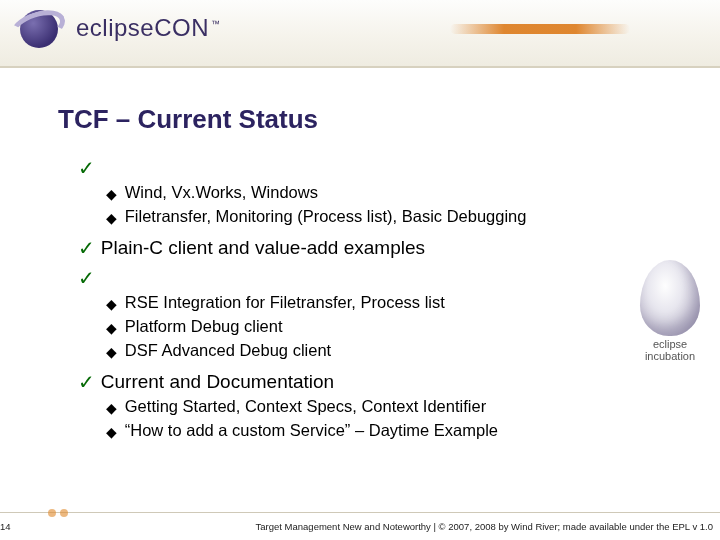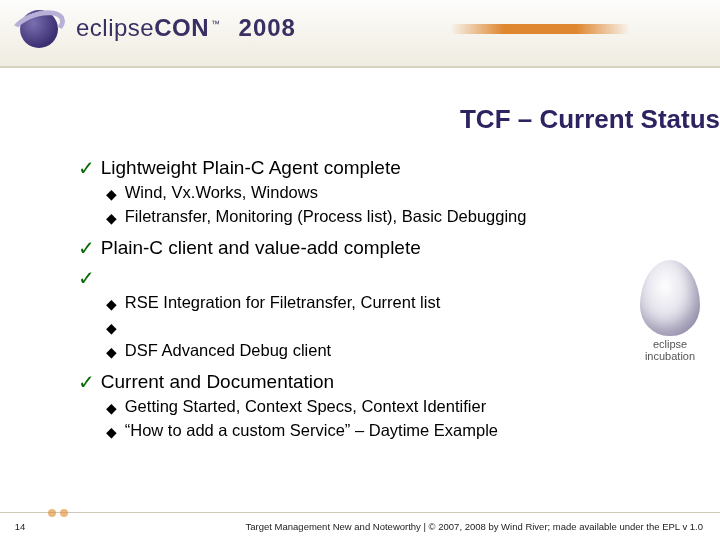--- a/index.html
+++ b/index.html
@@ -29,41 +29,40 @@
   .swirl .disc1 { position:absolute; left:6px; top:6px; width:38px; height:38px; border-radius:50%;
     background: radial-gradient(circle at 35% 35%, #7a6fb0, #3b2f72 70%); }
   .swirl .ring { position:absolute; left:-4px; top:8px; width:56px; height:30px; border:5px solid #b8b0d6;
     border-radius:50%; border-left-color:transparent; border-bottom-color:transparent; transform:rotate(-18deg);}
   .logo-text {
     margin-left: 4px;
     font-family: "Trebuchet MS", sans-serif;
     font-size: 24px; letter-spacing: 0.5px;
     color: #3a2f63;
   }
-  .logo-text .bold { font-weight: 700; }
+  .logo-text .bold { font-weight: 400; }
   .tm { font-size: 9px; vertical-align: super; margin-left:2px; color:#3a2f63;}
   .year {
     font-size: 24px; font-weight:700;
     color: #3a2f63; margin-left: 18px;
     letter-spacing:1px;
   }
   .orange-dash {
     position:absolute; right: 90px; top: 24px;
     width: 180px; height: 10px;
     background: linear-gradient(90deg, transparent, #dc7a1a 30%, #dc7a1a 70%, transparent);
     border-radius: 5px;
     opacity:.9;
   }
   
   .title {
     margin: 36px 0 0 58px;
     font-size: 26px;
     color: #2c2360;
     font-family: Arial, sans-serif;
-    text-align: right;
   }
   
   .content {
     margin: 22px 0 0 78px;
     width: 560px;
     font-size: 14px;
     color: #000;
   }
   .l1 {
     font-size: 19px;
@@ -98,73 +97,72 @@
     position:absolute; left:0; bottom:0;
     width:100%;
     border-top: 1.5px solid #cfc9b8;
     height: 28px;
     display:flex; align-items:center;
     font-size: 9.5px;
     background:#fff;
   }
   .footer .line-dot { position:absolute; left:48px; top:-4px; width:8px; height:8px; border-radius:50%;
      background:#e08a2d; box-shadow: 12px 0 #e08a2d; opacity:.6;}
-  .footer .pn { width: 40px; text-align:center; color:#222;}
-  .footer .ft { flex:1; text-align:right; padding-right:17px; color:#222;}
+  .footer .pn { width: 40px; text-align:left; color:#222;}
+  .footer .ft { flex:1; text-align:right; padding-right:7px; color:#222;}
 </style>
 </head>
 <body>
 
 <div class="header">
   <div class="logo-wrap">
     <div class="swirl">
       <div class="disc1"></div>
         <div class="ring"></div>
     </div>
     <span class="logo-text">
       <span>eclipse</span><span class="bold">CON</span><span class="tm">™</span>
     </span>
-    <span class="year">2008</span>
   </div>
   <div class="orange-dash"></div>
 </div>
 
 <h1 class="title">TCF – Current Status</h1>
 
 <div class="content">
 
   <div class="l1">
     <span class="mk">✓</span>
-    <span>Lightweight Plain-C Agent complete</span>
   </div>
   <div class="l2-group">
     <div class="l2">
       <span class="mk">◆</span>
       <span>Wind, Vx.Works, Windows</span>
     </div>
     <div class="l2">
       <span class="mk">◆</span>
       <span>Filetransfer, Monitoring (Process list), Basic Debugging</span>
     </div>
   </div>
 
   <div class="l1">
     <span class="mk">✓</span>
-    <span>Plain-C client and value-add complete</span>
+    <span>Plain-C client and value-add examples</span>
   </div>
   <div class="l1">
     <span class="mk">✓</span>
   </div>
   <div class="l2-group">
     <div class="l2">
       <span class="mk">◆</span>
-      <span>RSE Integration for Filetransfer, Current list</span>
+      <span>RSE Integration for Filetransfer, Process list</span>
     </div>
     <div class="l2">
       <span class="mk">◆</span>
+      <span>Platform Debug client</span>
     </div>
     <div class="l2">
       <span class="mk">◆</span>
       <span>DSF Advanced Debug client</span>
     </div>
   </div>
 
   <div class="l1">
     <span class="mk">✓</span>
     <span>Current and Documentation</span>

